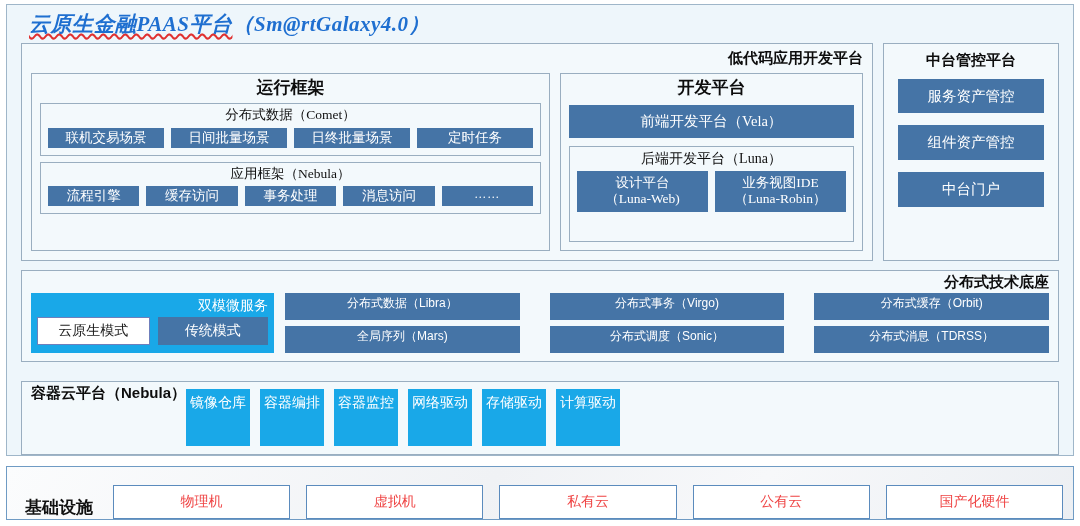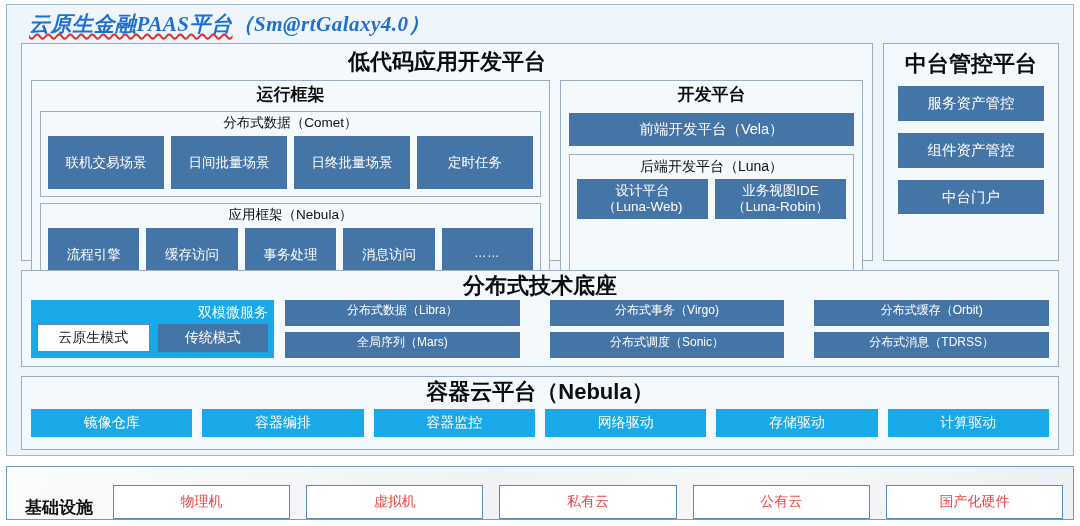--- a/index.html
+++ b/index.html
@@ -80,24 +80,24 @@
     border: 1px solid #9aaec0;
     box-sizing: border-box;
   }
   .panel-inner {
     background: #f3f9fc;
     border: 1px solid #9aaec0;
     box-sizing: border-box;
   }
 
   .hdr-lg {
-    font-size: 22px;
+    font-size: 15px;
     font-weight: bold;
     color: #0d0d0d;
-    text-align: center;
+    text-align: right;
     line-height: 1.1;
   }
   .hdr-md {
     font-size: 17px;
     font-weight: bold;
     color: #0d0d0d;
     text-align: center;
     line-height: 1.1;
   }
   .hdr-sm {
@@ -113,20 +113,21 @@
     flex: 1 1 auto;
     display: flex;
     flex-direction: column;
     padding: 6px 9px 9px 9px;
   }
   .lowcode > .hdr-lg { margin-bottom: 6px; }
   .lowcode-cols {
     flex: 1 1 auto;
     display: flex;
     gap: 10px;
+    font-family: Liberation Serif, serif;
   }
   .runtime {
     flex: 0 0 519px;
     display: flex;
     flex-direction: column;
     padding: 5px 8px 8px 8px;
   }
   .devplat {
     flex: 1 1 auto;
     display: flex;
@@ -144,21 +145,21 @@
     gap: 7px;
     margin-top: 5px;
   }
 
   
   .chip {
     background: #4574a6;
     color: #ffffff;
     font-size: 13.5px;
     text-align: center;
-    padding: 19px 4px;
+    padding: 2px 4px;
     box-sizing: border-box;
     line-height: 1.15;
     white-space: nowrap;
     flex: 1 1 0;
   }
   .chip.dots { letter-spacing: 1px; font-size: 12px; }
   .chip.wide { width: 100%; }
   .chip.two-line {
     line-height: 1.2;
     padding: 4px 4px;
@@ -244,21 +245,22 @@
     grid-template-rows: 1fr 1fr;
     gap: 6px 30px;
   }
   .base-grid .chip { padding: 4px 4px; font-size: 12px; }
 
   
   .row-container {
     flex: 0 0 74px;
     padding: 3px 9px 8px 9px;
     display: flex;
-    flex-direction: column;
+    flex-direction: row;
+    margin-top: 10px;
   }
   .cloud-row {
     display: flex;
     gap: 10px;
     margin-top: 4px;
   }
   .chip-cyan {
     flex: 1 1 0;
     background: #19a8e8;
     color: #ffffff;

